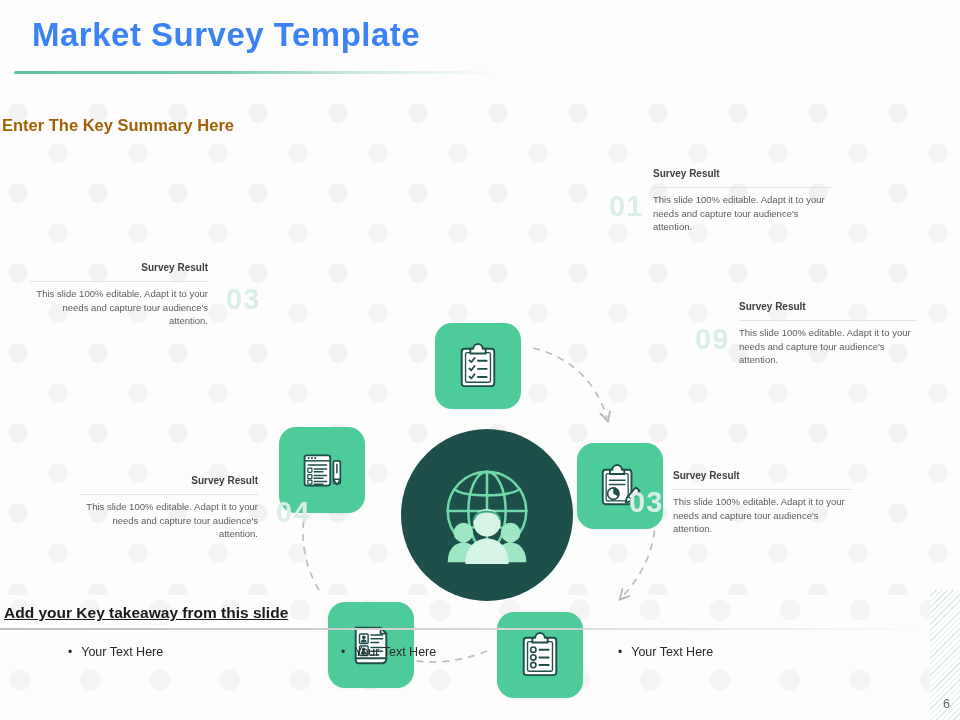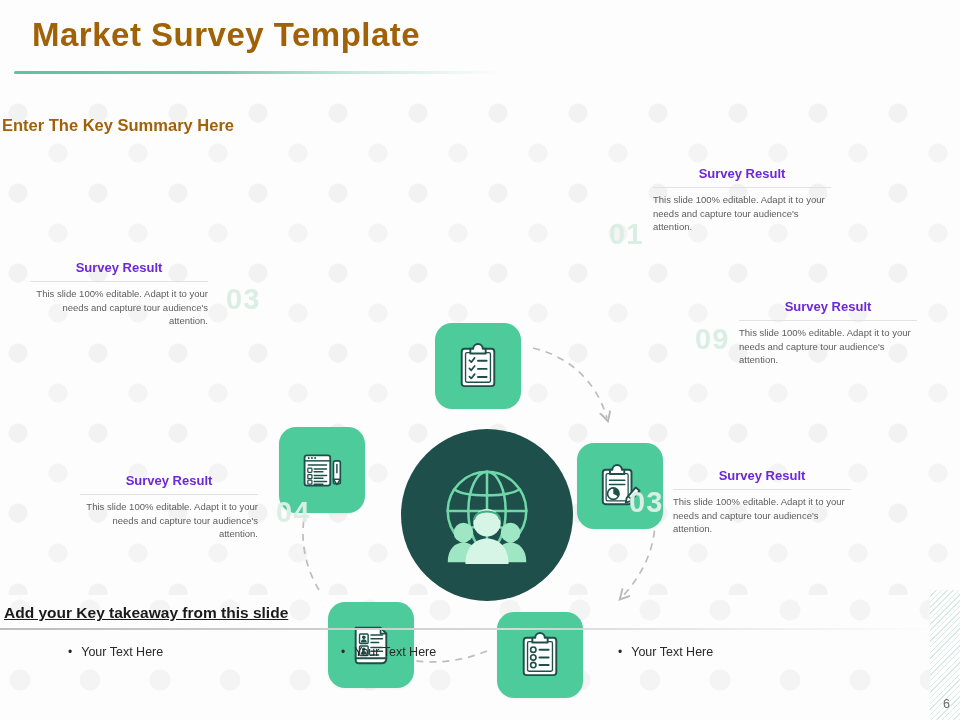--- a/index.html
+++ b/index.html
@@ -29,21 +29,21 @@
   .bg-dots2{
     position:absolute;left:0;top:590px;width:960px;height:130px;
     background-image:radial-gradient(circle at 20px 20px, #f2f2f2 10px, transparent 11px);
     background-size:70px 70px;
     opacity:.8;pointer-events:none;
   }
 
   
   .title{
     position:absolute;left:32px;top:16px;
-    font-size:33px;font-weight:bold;color:#a16207;
+    font-size:33px;font-weight:bold;color:#3b82f6;
     letter-spacing:.5px;
   }
   .title-rule{
     position:absolute;left:14px;top:71px;width:486px;height:3px;
     background:linear-gradient(to right,#5cc3a0 0%,#74ccac 42%,#cfe9df 72%,rgba(255,255,255,0) 100%);
     border-radius:2px;
   }
   .subtitle{
     position:absolute;left:2px;top:116px;
     font-size:16.5px;font-weight:bold;color:#a16207;
@@ -73,32 +73,31 @@
 
   .arrows{position:absolute;left:0;top:0;width:960px;height:720px;pointer-events:none;}
 
   
   .num{
     position:absolute;
     font-size:29px;font-weight:bold;color:#daeee5;letter-spacing:1px;
   }
   .blk{position:absolute;width:178px;}
   .blk .hd{
-    font-size:13px;font-weight:bold;color:#6d28d9;margin:0 0 4px 0;
+    font-size:10px;font-weight:bold;color:#404040;margin:0 0 4px 0;
     line-height:18px;
-    text-align:center;
   }
   .blk .hr{height:1px;background:#e3e3e3;margin:0 0 5px 0;}
   .blk .bd{
     font-size:9.5px;color:#5d5d5d;line-height:13.5px;
   }
   .blk.right-align{text-align:right;}
 
   .b1{left:653px;top:165px;}
-  .n1{left:609px;top:190px;margin-top:28px;}
+  .n1{left:609px;top:190px;}
   .b2{left:739px;top:298px;}
   .n2{left:695px;top:323px;}
   .b3{left:673px;top:467px;}
   .n3{left:629px;top:486px;text-align:center;}
   .b4{left:80px;top:472px;}
   .n4{left:276px;top:496px;}
   .b5{left:30px;top:259px;}
   .n5{left:226px;top:283px;}
 
   

